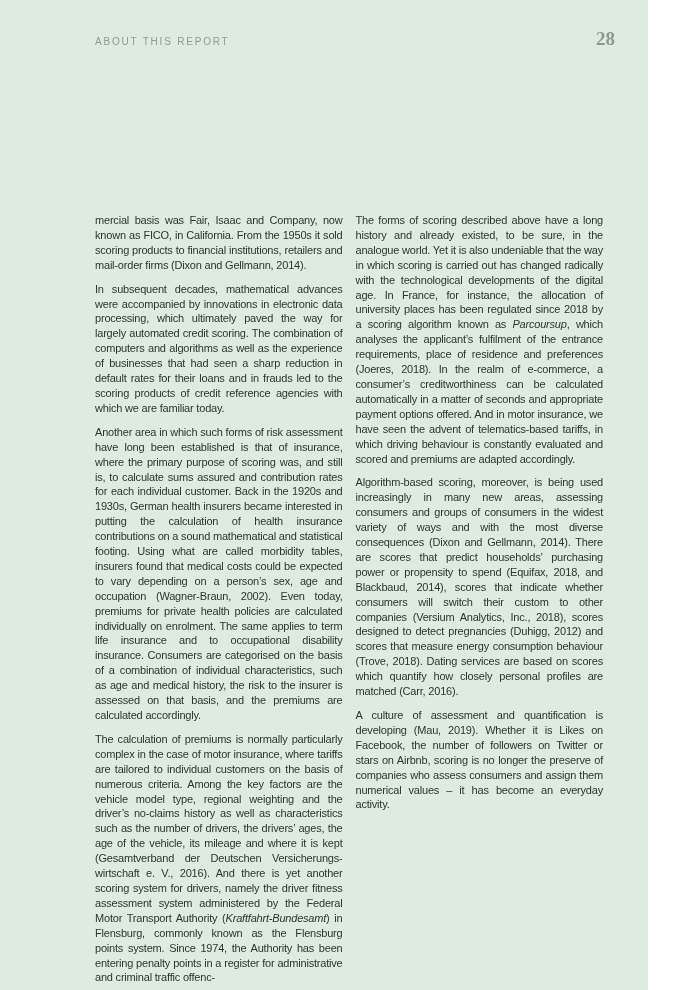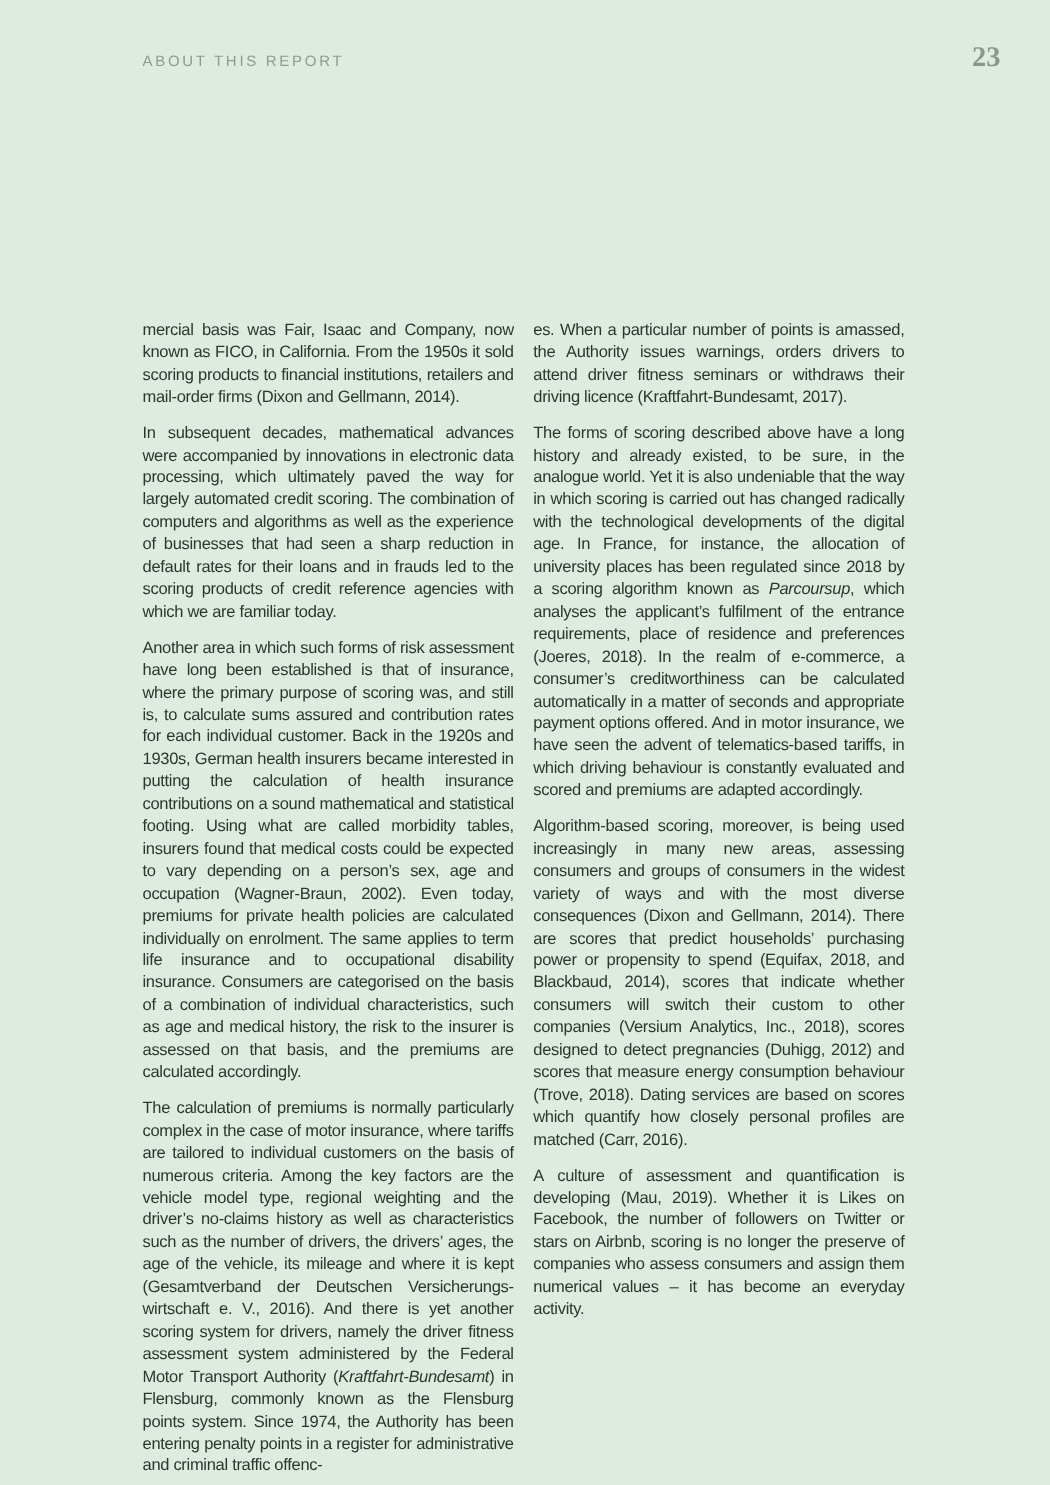--- a/index.html
+++ b/index.html
@@ -1,18 +1,18 @@
 <!DOCTYPE html>
 <html lang="en" style="--page-bg: #deebdf; --body-text: #2f3431; --header-label: #8f9a90; --page-number: #8c968e;"><head>
 <meta charset="utf-8">
 <style>
   html, body { margin: 0; padding: 0; }
   .page {
     position: relative;
-    width: 700px;
+    width: 648px;
     height: 990px;
     overflow: hidden;
     background: var(--page-bg, #deebdf);
     font-family: "Liberation Sans", sans-serif;
   }
   .header {
     position: absolute;
     top: 28px;
     left: 95px;
     right: 33px;
@@ -55,29 +55,28 @@
   .para { margin: 0 0 9px 0; }
   .para:last-child { margin-bottom: 15px; }
   .para em { font-style: italic; }
 </style>
 </head>
 <body>
 
 <div class="page">
   <div class="header">
     <span class="section-label">ABOUT THIS REPORT</span>
-    <span class="page-number">23</span>
+    <span class="page-number">28</span>
   </div>
   <div class="content">
     <div class="column" id="col-left">
         <p class="para"><span>mercial basis was Fair, Isaac and Company, now known as FICO, in California. From the 1950s it sold scoring products to financial institutions, retailers and mail-order firms (Dixon and Gellmann, 2014).</span></p>
         <p class="para"><span>In subsequent decades, mathematical advances were accompanied by innovations in electronic data processing, which ultimately paved the way for largely automated credit scoring. The combination of computers and algorithms as well as the experience of businesses that had seen a sharp reduction in default rates for their loans and in frauds led to the scoring products of credit reference agencies with which we are familiar today.</span></p>
         <p class="para"><span>Another area in which such forms of risk assessment have long been established is that of insurance, where the primary purpose of scoring was, and still is, to calculate sums assured and contribution rates for each individual customer. Back in the 1920s and 1930s, German health insurers became interested in putting the calculation of health insurance contributions on a sound mathematical and statistical footing. Using what are called morbidity tables, insurers found that medical costs could be expected to vary depending on a person’s sex, age and occupation (Wagner-Braun, 2002). Even today, premiums for private health policies are calculated individually on enrolment. The same applies to term life insurance and to occupational disability insurance. Consumers are categorised on the basis of a combination of individual characteristics, such as age and medical history, the risk to the insurer is assessed on that basis, and the premiums are calculated accordingly.</span></p>
         <p class="para"><span>The calculation of premiums is normally particularly complex in the case of motor insurance, where tariffs are tailored to individual customers on the basis of numerous criteria. Among the key factors are the vehicle model type, regional weighting and the driver’s no-claims history as well as characteristics such as the number of drivers, the drivers’ ages, the age of the vehicle, its mileage and where it is kept (Gesamtverband der Deutschen Versicherungs-wirtschaft e. V., 2016). And there is yet another scoring system for drivers, namely the driver fitness assessment system administered by the Federal Motor Transport Authority (</span><em>Kraftfahrt-Bundesamt</em><span>) in Flensburg, commonly known as the Flensburg points system. Since 1974, the Authority has been entering penalty points in a register for administrative and criminal traffic offenc-</span></p>
       </div>
     <div class="column" id="col-right">
-        <p class="para"><span>es. When a particular number of points is amassed, the Authority issues warnings, orders drivers to attend driver fitness seminars or withdraws their driving licence (Kraftfahrt-Bundesamt, 2017).</span></p>
         <p class="para"><span>The forms of scoring described above have a long history and already existed, to be sure, in the analogue world. Yet it is also undeniable that the way in which scoring is carried out has changed radically with the technological developments of the digital age. In France, for instance, the allocation of university places has been regulated since 2018 by a scoring algorithm known as </span><em>Parcoursup</em><span>, which analyses the applicant’s fulfilment of the entrance requirements, place of residence and preferences (Joeres, 2018). In the realm of e-commerce, a consumer’s creditworthiness can be calculated automatically in a matter of seconds and appropriate payment options offered. And in motor insurance, we have seen the advent of telematics-based tariffs, in which driving behaviour is constantly evaluated and scored and premiums are adapted accordingly.</span></p>
         <p class="para"><span>Algorithm-based scoring, moreover, is being used increasingly in many new areas, assessing consumers and groups of consumers in the widest variety of ways and with the most diverse consequences (Dixon and Gellmann, 2014). There are scores that predict households’ purchasing power or propensity to spend (Equifax, 2018, and Blackbaud, 2014), scores that indicate whether consumers will switch their custom to other companies (Versium Analytics, Inc., 2018), scores designed to detect pregnancies (Duhigg, 2012) and scores that measure energy consumption behaviour (Trove, 2018). Dating services are based on scores which quantify how closely personal profiles are matched (Carr, 2016).</span></p>
         <p class="para"><span>A culture of assessment and quantification is developing (Mau, 2019). Whether it is Likes on Facebook, the number of followers on Twitter or stars on Airbnb, scoring is no longer the preserve of companies who assess consumers and assign them numerical values – it has become an everyday activity.</span></p>
       </div>
   </div>
 </div>
 
 </body></html>

